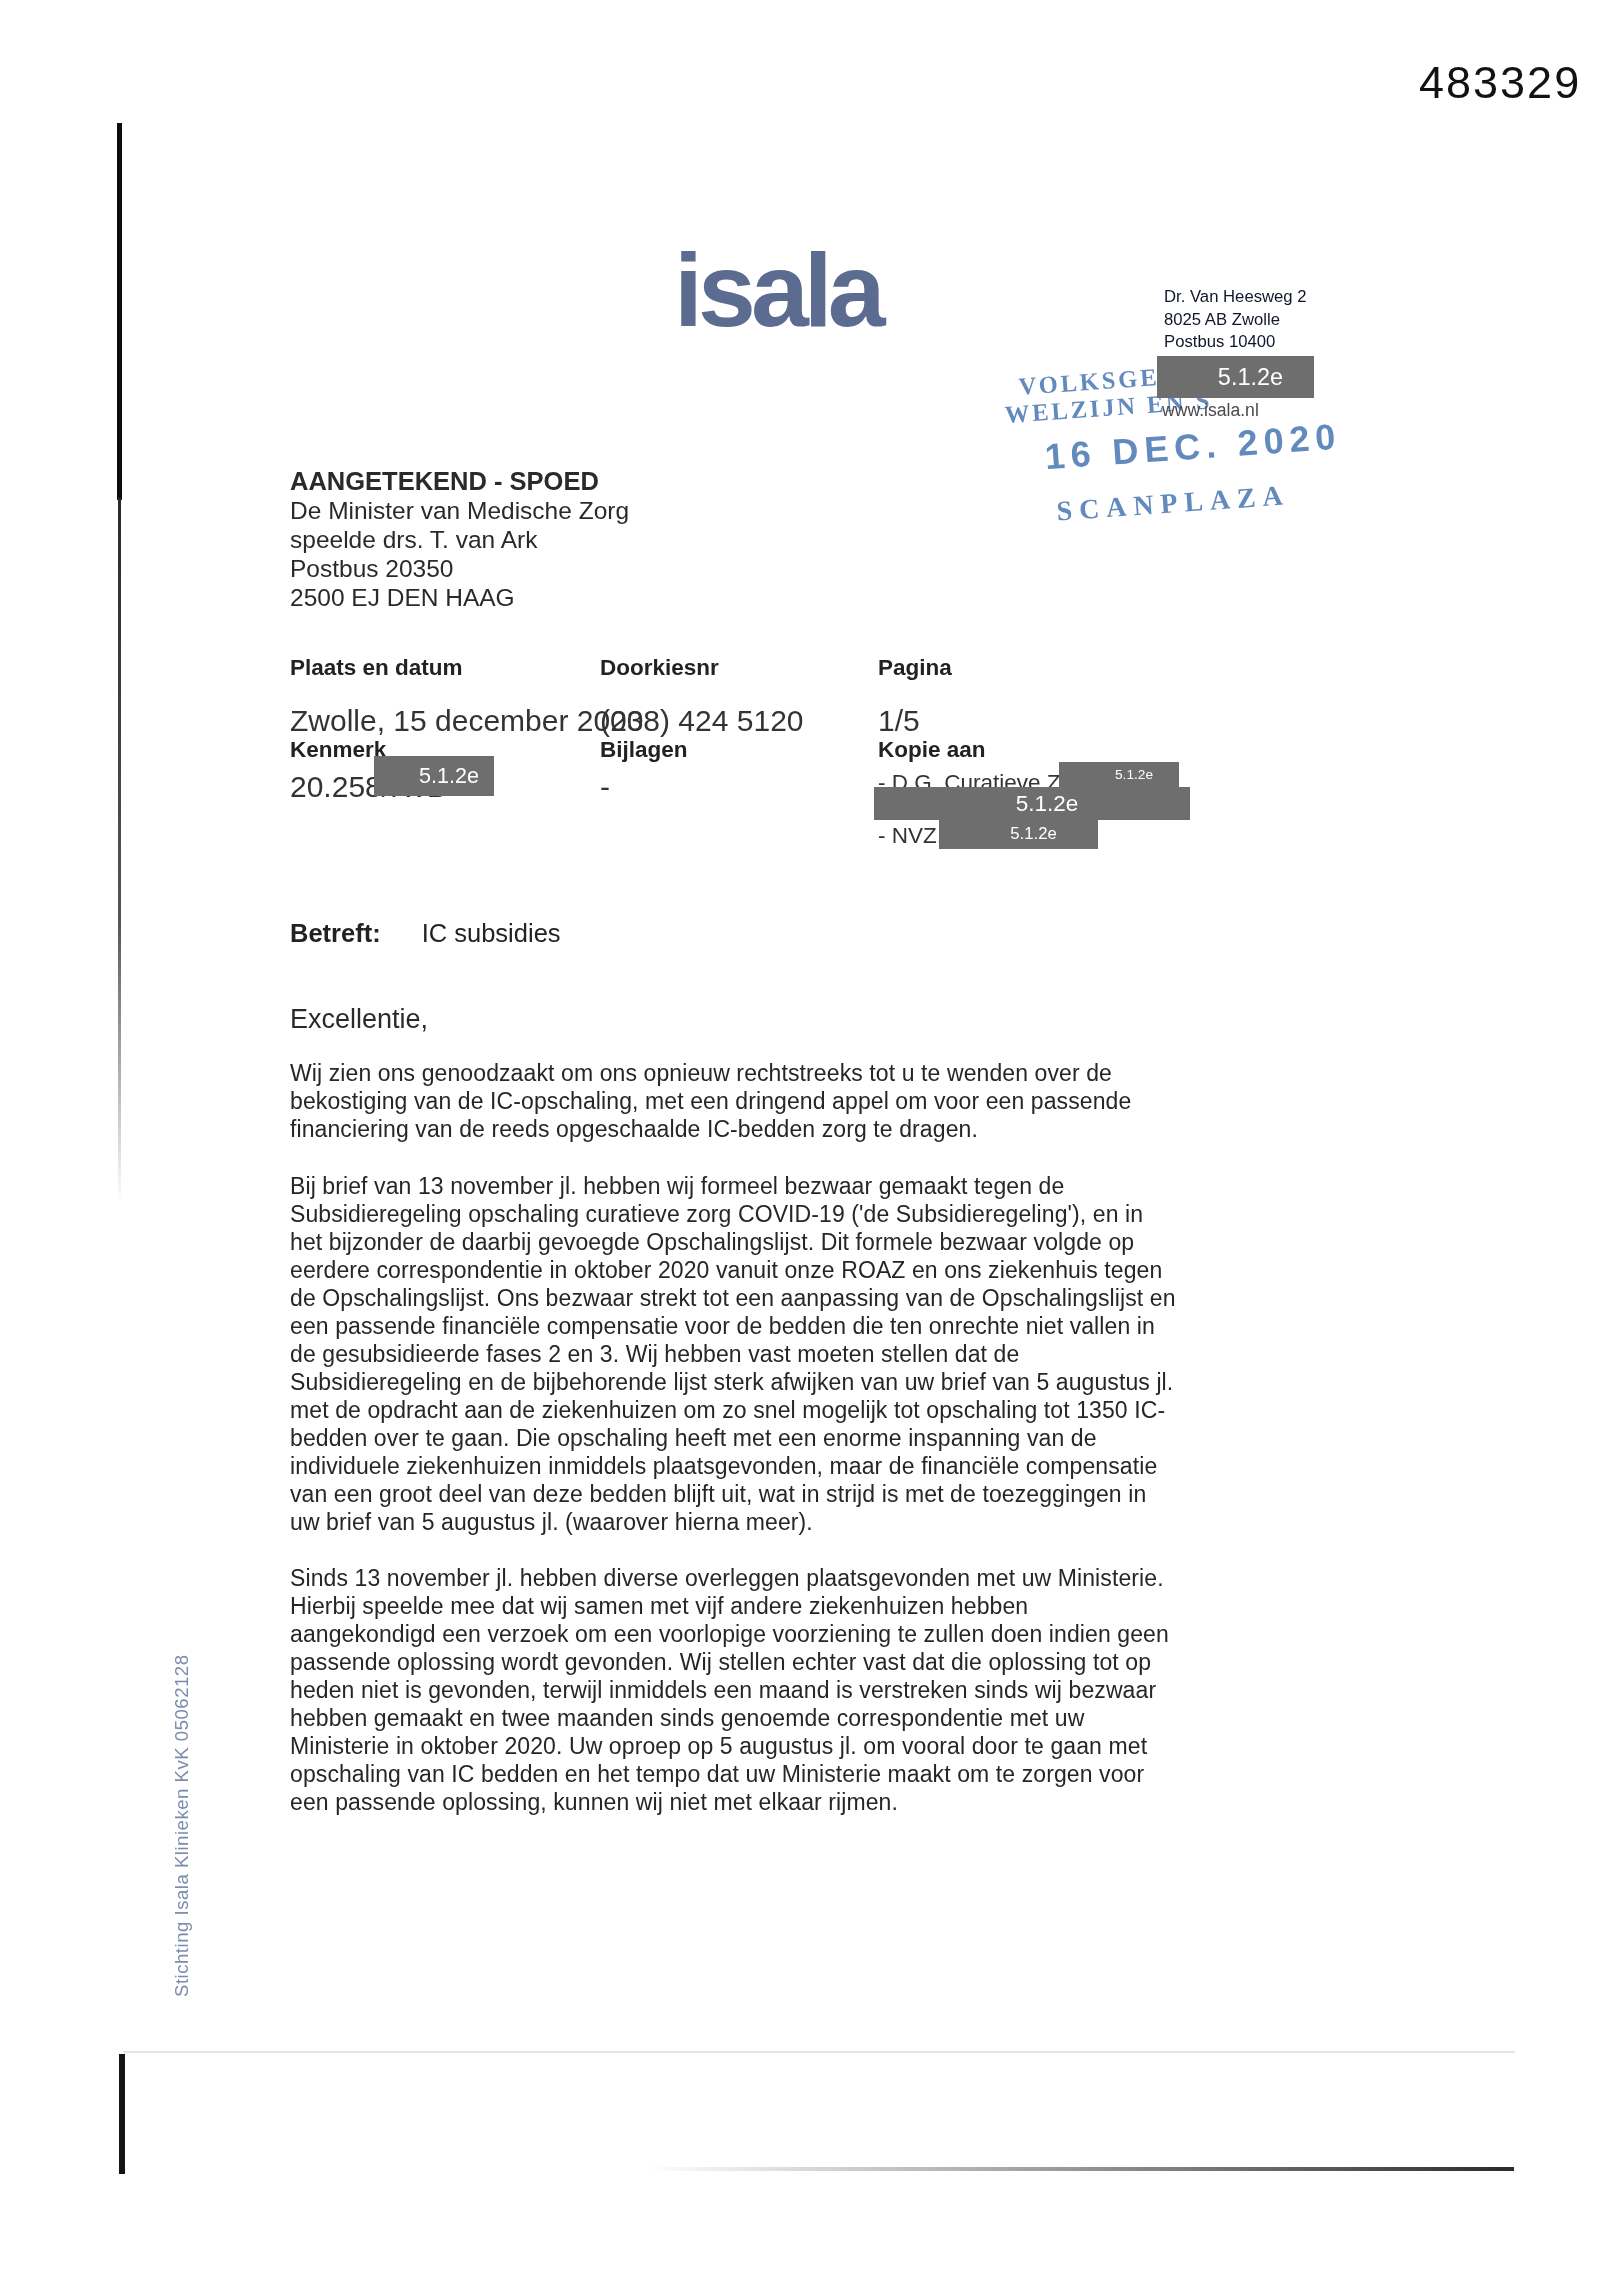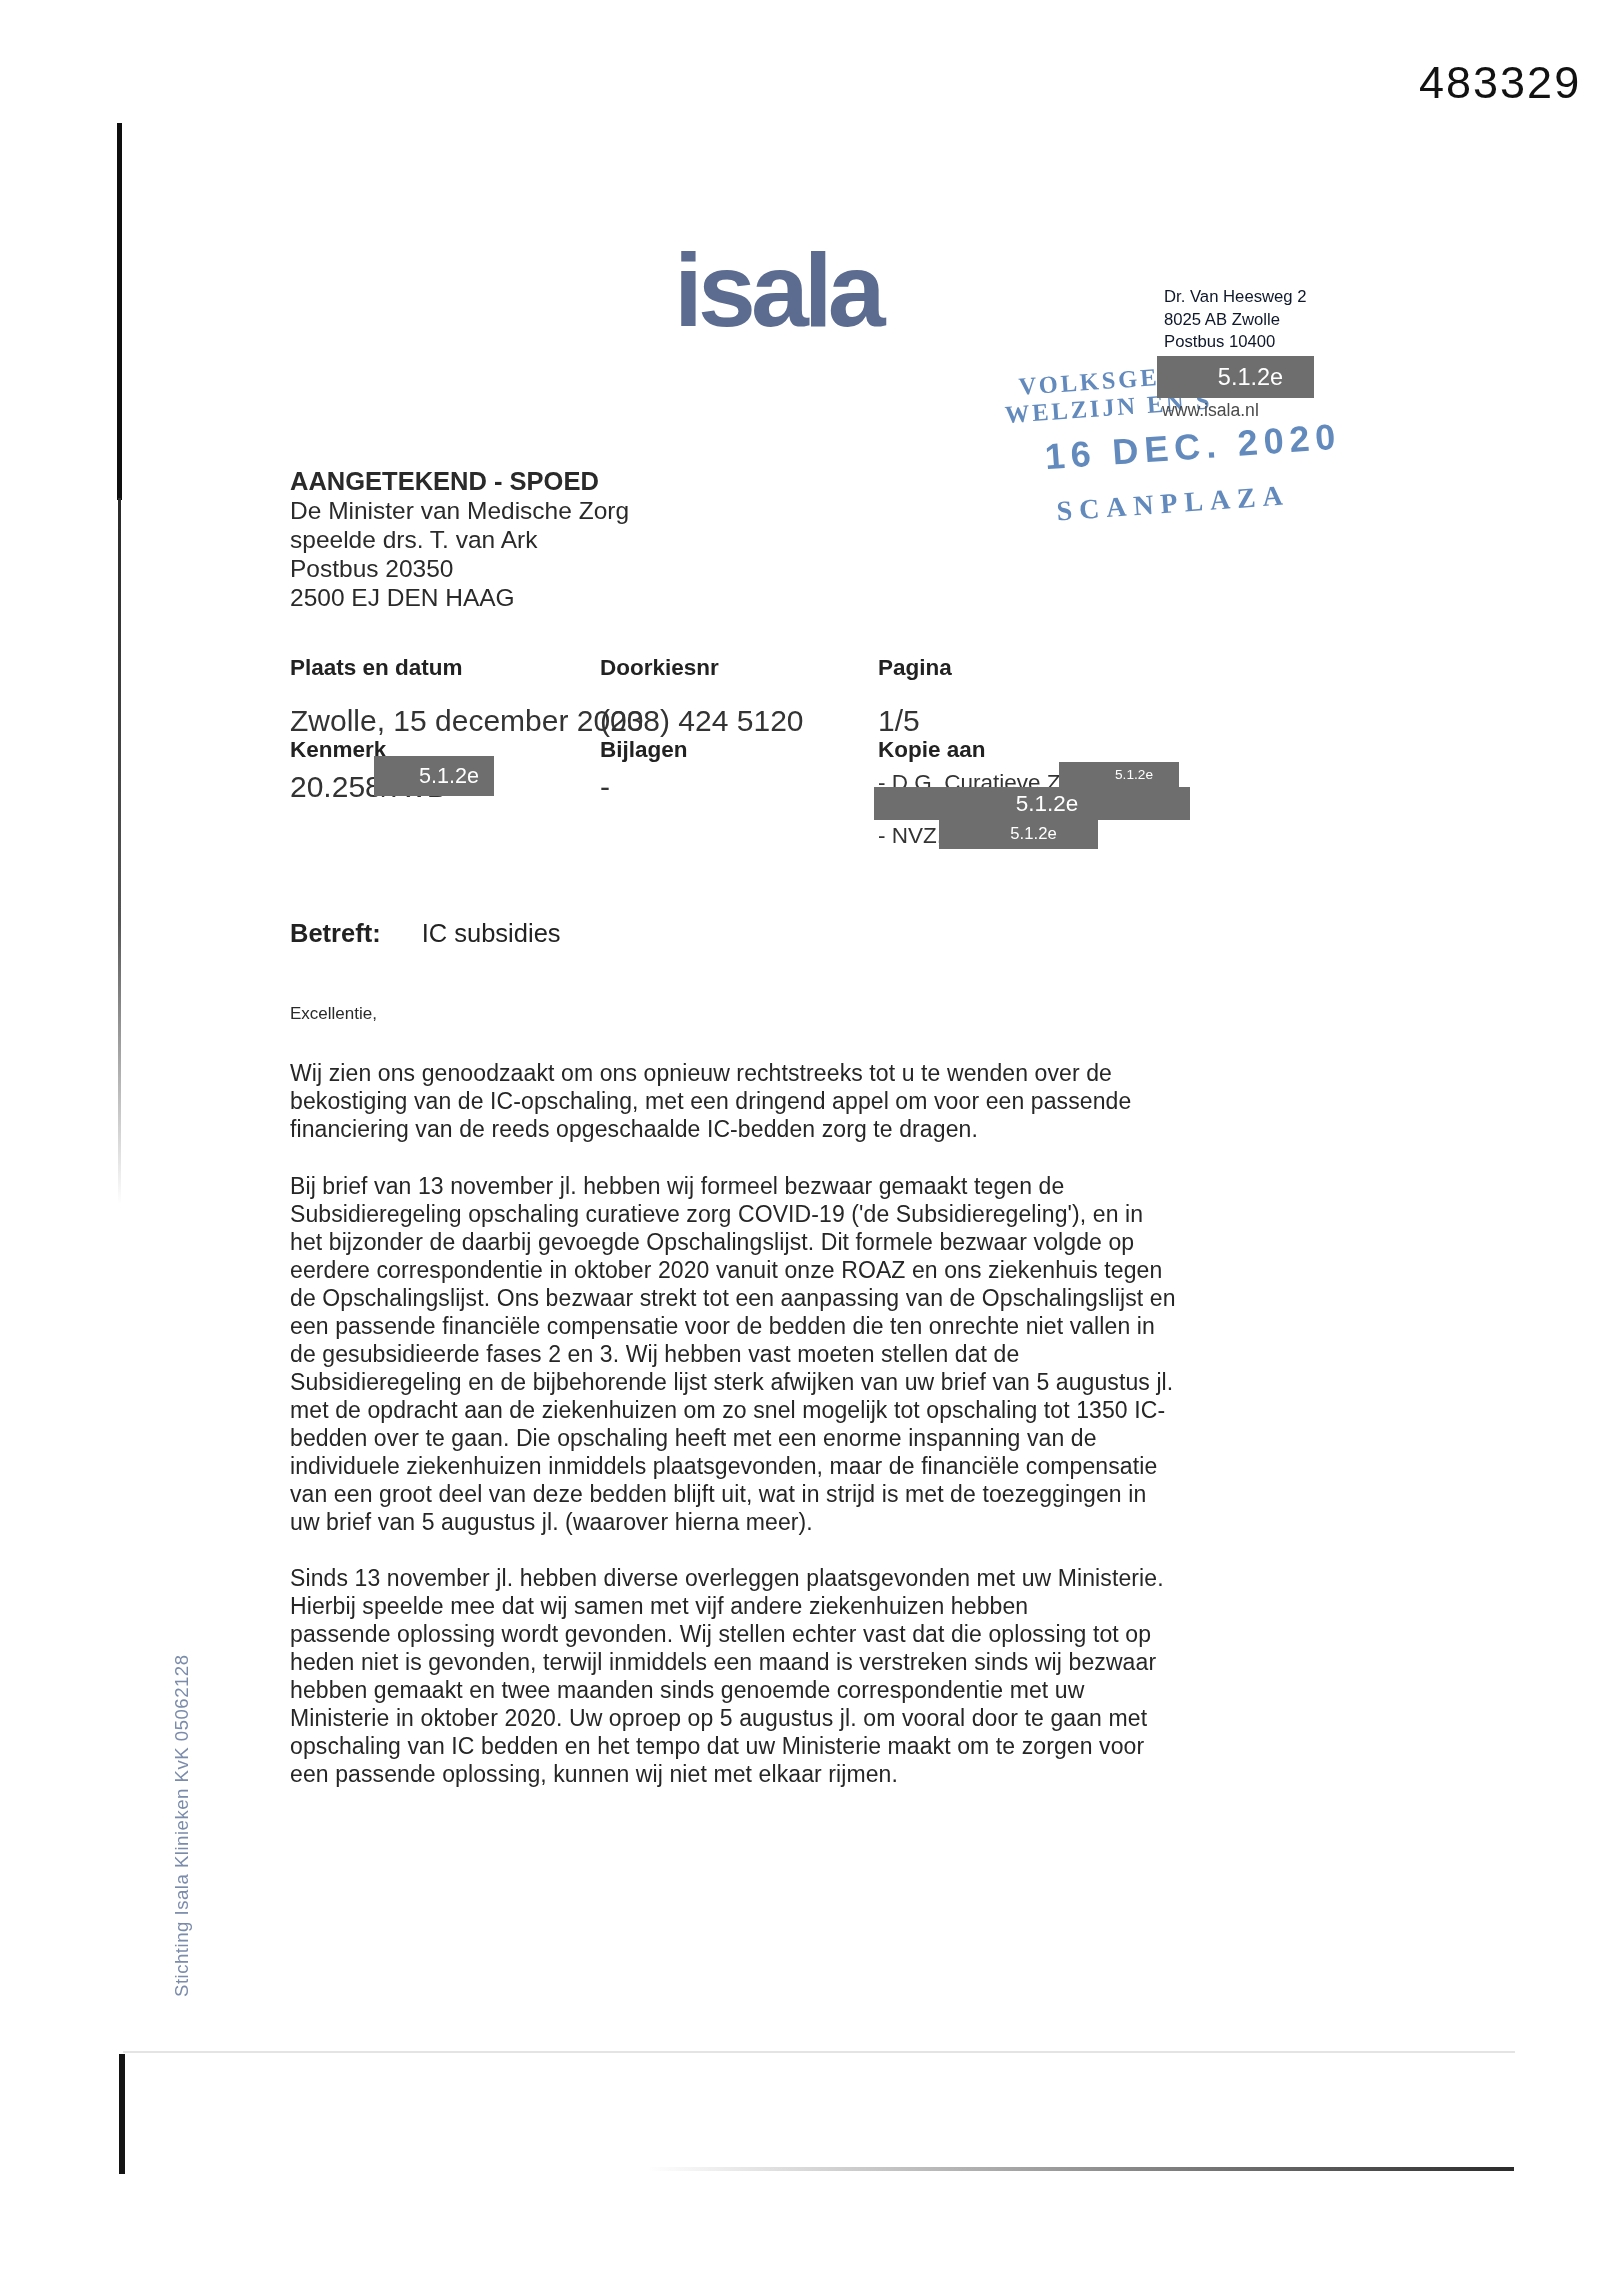--- a/index.html
+++ b/index.html
@@ -47,21 +47,21 @@
 
   .m-label{position:absolute;font-weight:bold;font-size:22.5px;color:#222;}
   .m-value{position:absolute;font-size:30px;color:#333;white-space:nowrap;}
 
   .kopie-line{position:absolute;font-size:22.5px;color:#333;white-space:nowrap;}
 
   .betreft{position:absolute;left:290px;top:919px;font-size:25.5px;color:#222;}
   .betreft-label{font-weight:bold;}
   .betreft-value{margin-left:41px;}
 
-  .salutation{position:absolute;left:290px;top:1004px;font-size:17px;color:#2a2a2a;}
+  .salutation{position:absolute;left:290px;top:1004px;font-size:27px;color:#2a2a2a;}
 
   .para{position:absolute;left:290px;width:882px;font-size:23px;line-height:28px;
         color:#262626;letter-spacing:0.1px;}
   .para .line{white-space:nowrap;}
   .p1{top:1059px;} .p2{top:1172px;} .p3{top:1564px;}
 
   .sidebar-text{position:absolute;left:171px;top:1654px;height:343px;width:25.5px;
                 writing-mode:vertical-rl;transform:rotate(180deg);
                 font-size:18.6px;letter-spacing:0.5px;color:#7b8cab;white-space:nowrap;}
 </style>
@@ -148,20 +148,21 @@
       <div class="line">Subsidieregeling en de bijbehorende lijst sterk afwijken van uw brief van 5 augustus jl.</div>
       <div class="line">met de opdracht aan de ziekenhuizen om zo snel mogelijk tot opschaling tot 1350 IC-</div>
       <div class="line">bedden over te gaan. Die opschaling heeft met een enorme inspanning van de</div>
       <div class="line">individuele ziekenhuizen inmiddels plaatsgevonden, maar de financiële compensatie</div>
       <div class="line">van een groot deel van deze bedden blijft uit, wat in strijd is met de toezeggingen in</div>
       <div class="line">uw brief van 5 augustus jl. (waarover hierna meer).</div>
     </div>
   <div class="para p3">
       <div class="line">Sinds 13 november jl. hebben diverse overleggen plaatsgevonden met uw Ministerie.</div>
       <div class="line">Hierbij speelde mee dat wij samen met vijf andere ziekenhuizen hebben</div>
+      <div class="line">aangekondigd een verzoek om een voorlopige voorziening te zullen doen indien geen</div>
       <div class="line">passende oplossing wordt gevonden. Wij stellen echter vast dat die oplossing tot op</div>
       <div class="line">heden niet is gevonden, terwijl inmiddels een maand is verstreken sinds wij bezwaar</div>
       <div class="line">hebben gemaakt en twee maanden sinds genoemde correspondentie met uw</div>
       <div class="line">Ministerie in oktober 2020. Uw oproep op 5 augustus jl. om vooral door te gaan met</div>
       <div class="line">opschaling van IC bedden en het tempo dat uw Ministerie maakt om te zorgen voor</div>
       <div class="line">een passende oplossing, kunnen wij niet met elkaar rijmen.</div>
     </div>
 
   <div class="sidebar-text">Stichting Isala Klinieken KvK 05062128</div>
 

